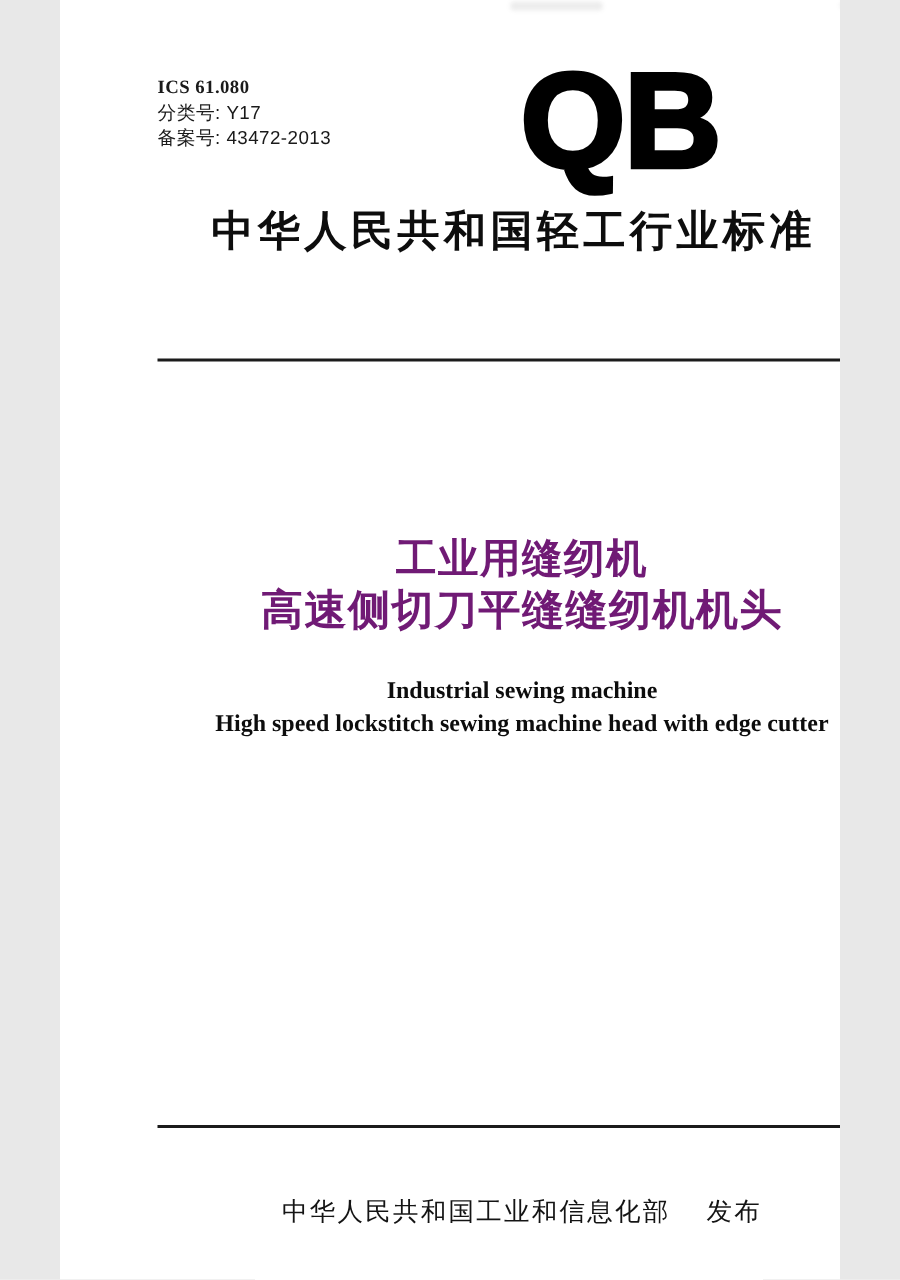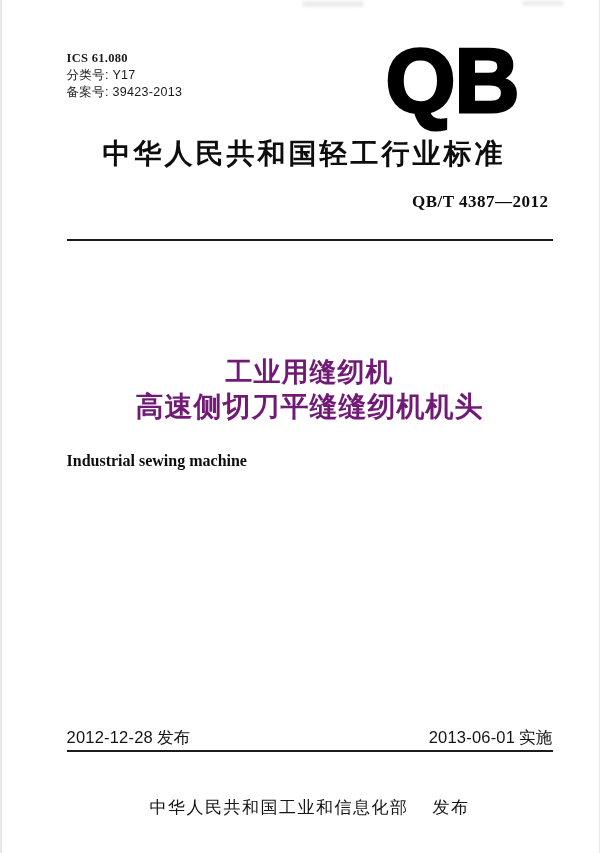--- a/index.html
+++ b/index.html
@@ -3,21 +3,21 @@
 <meta charset="utf-8">
 <style>
   html, body {
     margin: 0;
     padding: 0;
     background: #e8e8e8;
     font-family: "Liberation Sans", "DejaVu Sans", sans-serif;
   }
   .page {
     position: relative;
-    width: 597px;
+    width: 520px;
     height: 853px;
     margin: 0 auto;
     background: #ffffff;
     color: #111;
     overflow: hidden;
   }
   
   .artifact {
     position: absolute;
     background: #9a9a9a;
@@ -98,20 +98,21 @@
     color: #701a75;
   }
   .cn-title .cn1 { font-size: 27px; line-height: 34px; letter-spacing: 1px; }
   .cn-title .cn2 { font-size: 28px; line-height: 36px; letter-spacing: 1px; }
 
   .en-title {
     position: absolute;
     left: 65px;
     top: 450px;
     width: 486px;
+    text-align: center;
     font-family: "Liberation Serif", "DejaVu Serif", serif;
     font-weight: 700;
     font-size: 16px;
     line-height: 22px;
     color: #0d0d0d;
   }
 
   .dates {
     position: absolute;
     left: 65px;
@@ -144,48 +145,40 @@
 <body>
 
 <div class="page">
 
   <div class="artifact a1"></div>
   <div class="artifact a2"></div>
 
   <div class="meta">
     <div class="ics">ICS 61.080</div>
     <div>分类号: Y17</div>
-    <div>备案号: 39423-2013</div>
+    <div>备案号: 43472-2013</div>
   </div>
 
   <div class="logo">QB</div>
 
   <h1 class="category">中华人民共和国轻工行业标准</h1>
 
-  <div class="code">QB/T 4387—2012</div>
 
   <div class="rule rule-top"></div>
 
   <div class="cn-title">
     <div class="cn1">工业用缝纫机</div>
     <div class="cn2">高速侧切刀平缝缝纫机机头</div>
   </div>
 
   <div class="en-title">
     <div>Industrial sewing machine</div>
+    <div>High speed lockstitch sewing machine head with edge cutter</div>
   </div>
 
-  <div class="dates">
-    <div>
-      <span>2012-12-28</span><span class="lbl">发布</span>
-    </div>
-    <div>
-      <span>2013-06-01</span><span class="lbl">实施</span>
-    </div>
-  </div>
 
   <div class="rule rule-bottom"></div>
 
   <div class="publisher-row">
     <span>中华人民共和国工业和信息化部</span><span class="action">发布</span>
   </div>
 
 </div>
 
 </body></html>

